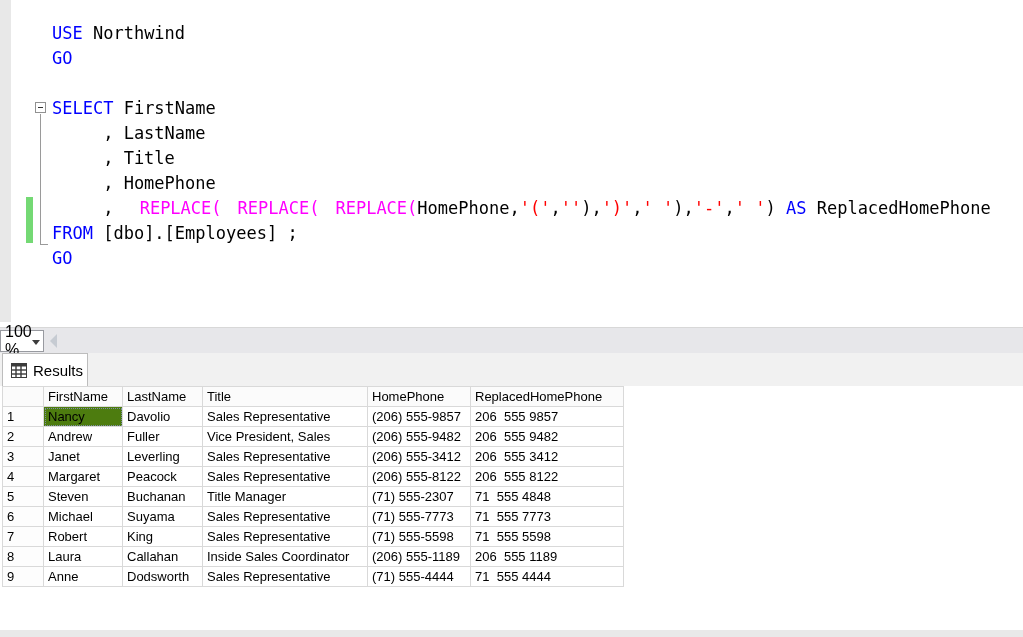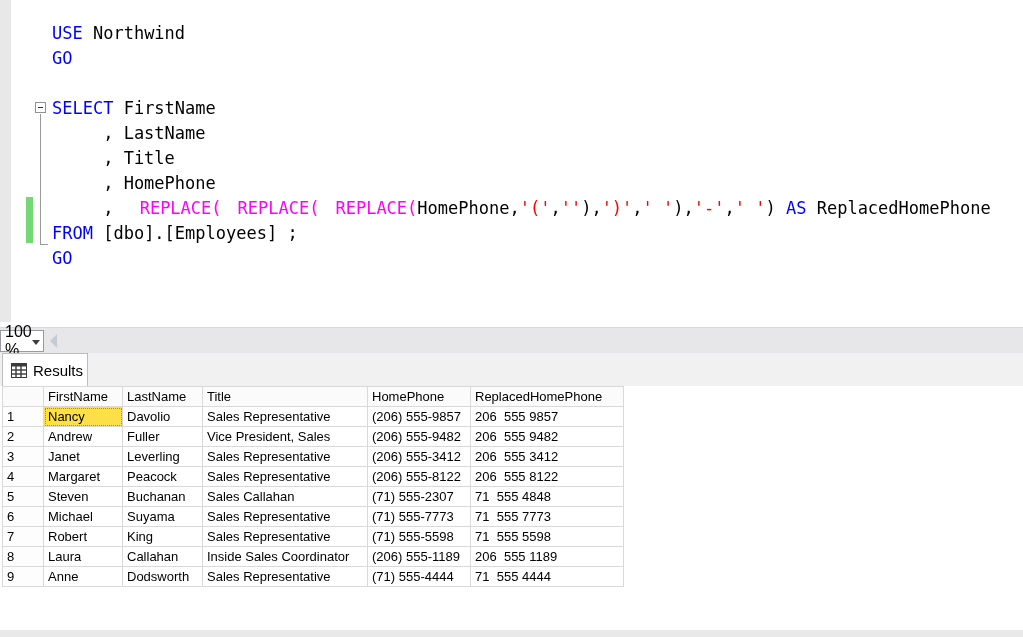--- a/index.html
+++ b/index.html
@@ -52,21 +52,21 @@
   .tab svg{flex:0 0 auto;}
   
   .gridwrap{position:absolute;left:2px;top:386px;}
   table.rsgrid{border-collapse:collapse;table-layout:fixed;font-size:13px;color:#000;background:#fff;}
   table.rsgrid th,table.rsgrid td{
     border:1px solid #d9d9d9;height:19px;padding:0 4px;box-sizing:content-box;
     text-align:left;font-weight:normal;white-space:pre;overflow:hidden;
   }
   table.rsgrid th{background:#fbfbfb;}
   td.rownum{background:#fdfdfd;padding-left:7px;}
-  td.sel{background:#fde047;outline:1px dotted #7d8da6;outline-offset:-2px;}
+  td.sel{background:#4d7c0f;outline:1px dotted #7d8da6;outline-offset:-2px;}
   
   .bottom-strip{position:absolute;left:0;top:630px;width:1023px;height:7px;background:#e9e9e9;}
 </style>
 </head>
 <body style="--c-kw: #0000ff; --c-fn: #ff00ff; --c-str: #ff0000; --c-plain: #000000; --c-changebar: #74d974;">
 
 <div class="editor">
   <div class="editor-margin"></div>
   <div class="change-bar"></div>
   <div class="collapse-box"></div>
@@ -146,21 +146,21 @@
           <td>Margaret</td>
           <td>Peacock</td>
           <td>Sales Representative</td>
           <td>(206) 555-8122</td>
           <td>206  555 8122</td>
         </tr>
         <tr>
           <td class="rownum">5</td>
           <td>Steven</td>
           <td>Buchanan</td>
-          <td>Sales Callahan</td>
+          <td>Title Manager</td>
           <td>(71) 555-2307</td>
           <td>71  555 4848</td>
         </tr>
         <tr>
           <td class="rownum">6</td>
           <td>Michael</td>
           <td>Suyama</td>
           <td>Sales Representative</td>
           <td>(71) 555-7773</td>
           <td>71  555 7773</td>

